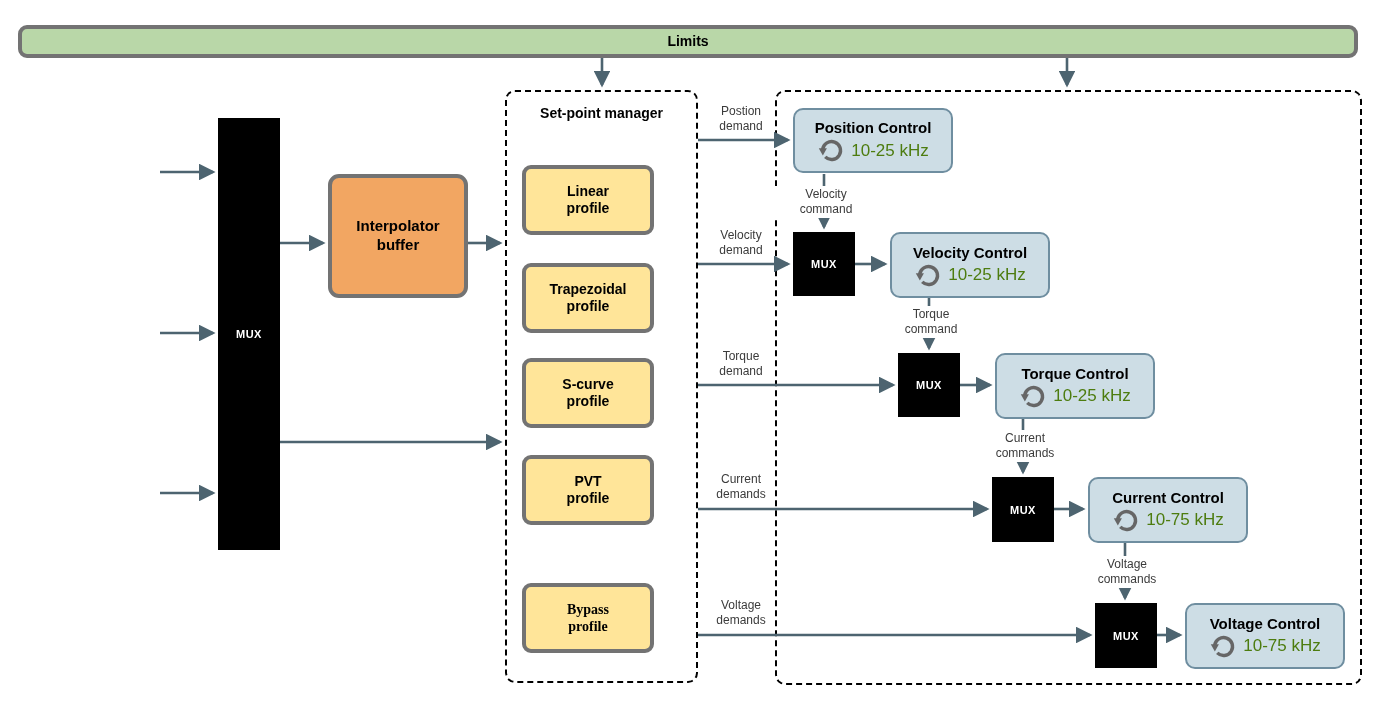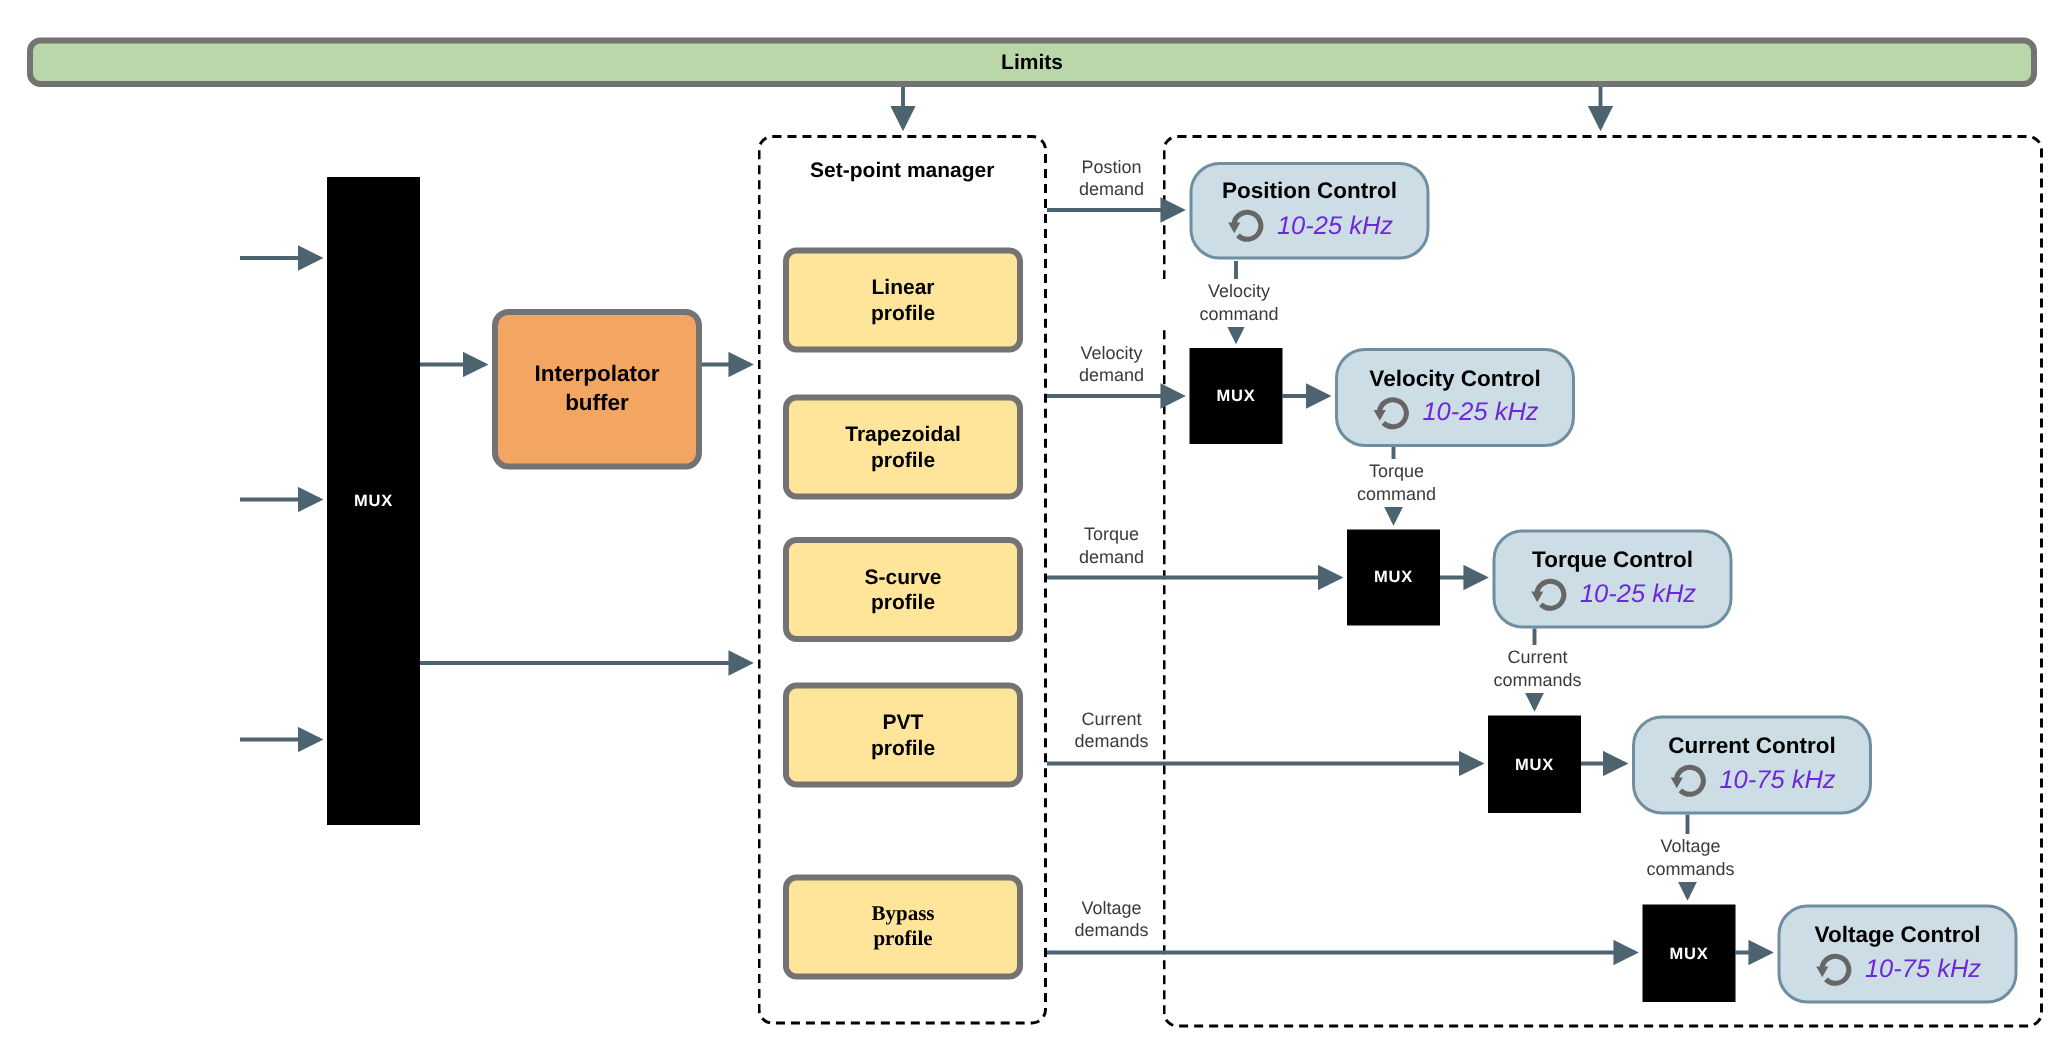--- a/index.html
+++ b/index.html
@@ -21,30 +21,30 @@
   .muxbar {
     position:absolute; background:#000; color:#fff; font-weight:bold;
     display:flex; align-items:center; justify-content:center; font-size:11px;
     letter-spacing:0.5px;
   }
   .dashed-box {
     position:absolute; box-sizing:border-box;
     border:2px dashed #000; border-radius:10px; background:transparent;
   }
   .spm-title { position:absolute; left:0; top:13px; width:100%; text-align:center; font-weight:bold; font-size:14px; }
-  .profile { left:522px; width:160px; height:70px; background:#ffe599; font-size:14px; }
+  .profile { left:522px; width:132px; height:70px; background:#ffe599; font-size:14px; }
   .ctrl {
     position:absolute; box-sizing:border-box; width:160px; height:66px;
-    background:#cddde5; border:2px solid #6f8ea0; border-radius:20px;
+    background:#cddde5; border:2px solid #6f8ea0; border-radius:10px;
     display:flex; flex-direction:column; align-items:center; justify-content:center;
     gap:1px; padding-top:2px;
   }
   .ctrl-name { font-weight:bold; font-size:15px; }
   .ctrl-rate-row { display:flex; align-items:center; gap:7px; }
-  .ctrl-rate { font-size:17px; color:#6d28d9;font-style:italic; }
+  .ctrl-rate { font-size:17px; color:#4d7c0f; }
   .loop-icon { display:flex; align-items:center; }
   .cl-title { position:absolute; left:1197px; top:123px; width:128px; text-align:center; font-weight:bold; font-size:15px; line-height:1.35; white-space:pre-line; }
   .sig-label {
     position:absolute; font-size:12px; line-height:1.25; text-align:center;
     white-space:pre-line; color:#3b3b3b;
   }
   .cmd-label { background:#ffffff; padding:1px 2px; }
   #connectors { position:absolute; left:0; top:0; pointer-events:none; }
 </style>
 </head>
@@ -54,21 +54,21 @@
 
   <div class="box limits-bar">
     <span>Limits</span>
   </div>
 
 
   <div class="muxbar" style="left:218px; top:118px; width:62px; height:432px;">
     <span>MUX</span>
   </div>
 
-  <div class="box interp" style="left:328px; top:206px; width:140px; height:107px;">
+  <div class="box interp" style="left:328px; top:174px; width:140px; height:124px;">
     <span>Interpolator
 buffer</span>
   </div>
 
   <div class="dashed-box" style="left:505px; top:90px; width:193px; height:593px;">
     <div class="spm-title">Set-point manager</div>
   </div>
   <div class="box profile" style="top:165px;">
     <span>Linear
 profile</span>

